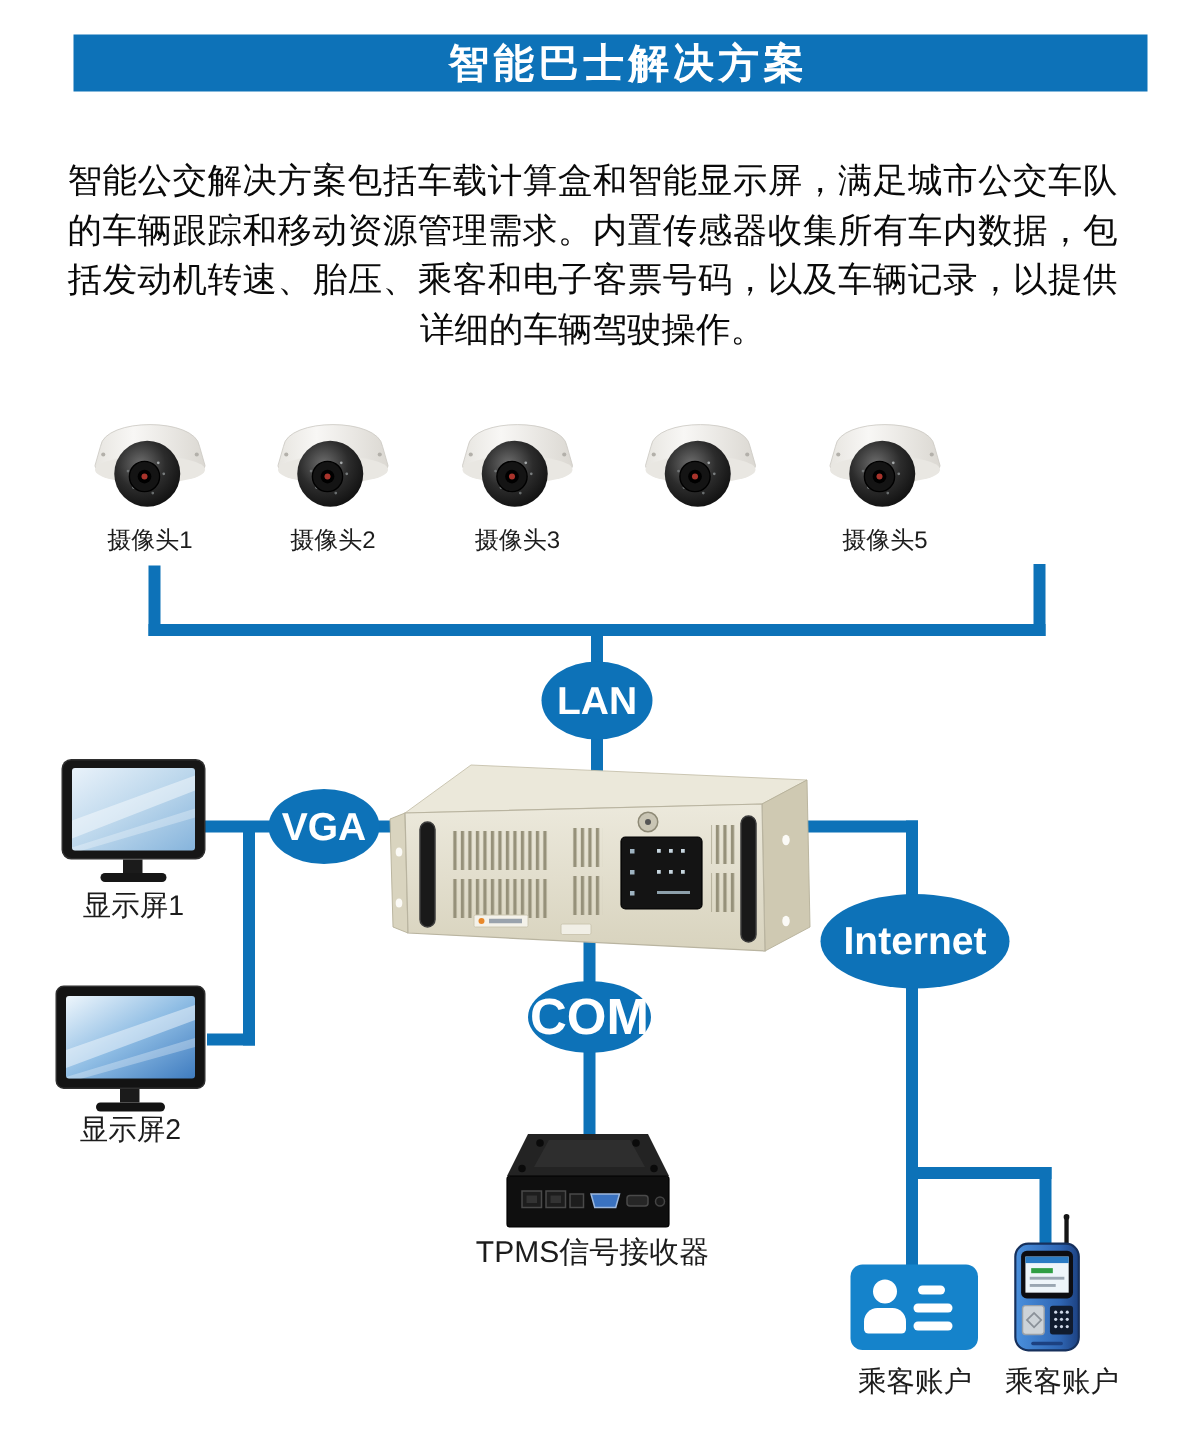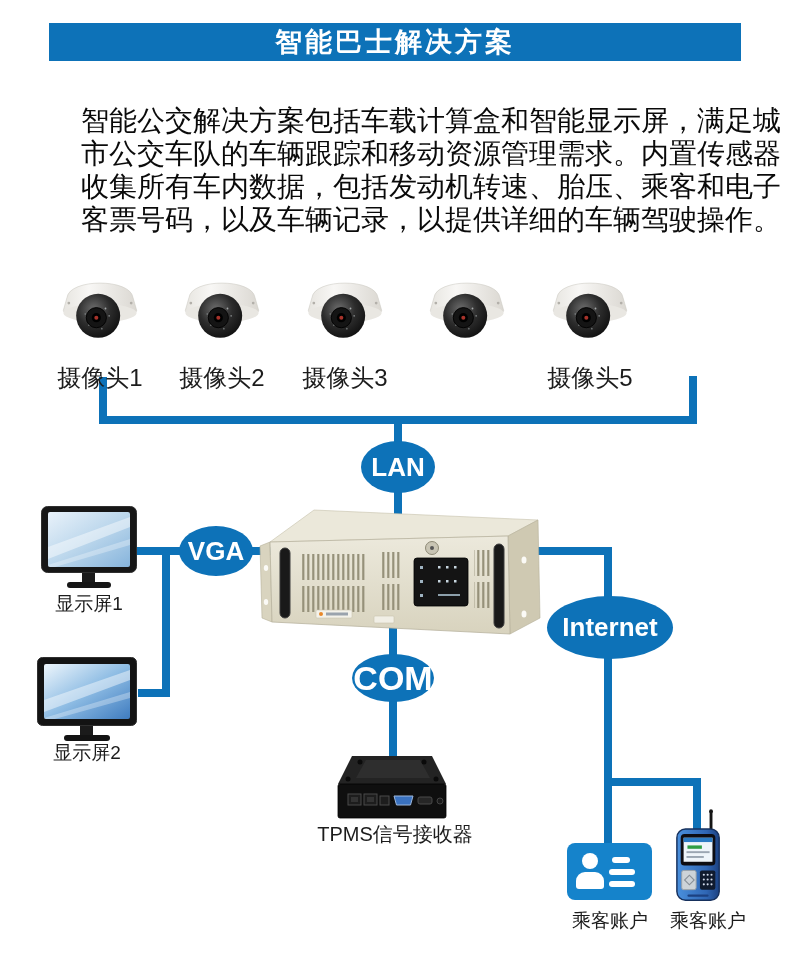--- a/index.html
+++ b/index.html
@@ -5,46 +5,46 @@
   html,body { margin:0; padding:0; background:#ffffff; }
   #stage {
     position:relative; width:790px; height:969px; background:#ffffff;
     font-family:"Liberation Sans","DejaVu Sans",sans-serif; overflow:hidden;
   }
   .abs { position:absolute; }
   
   #banner {
     left:49px; top:23px; width:692px; height:38px; background:#0d72b8;
     display:flex; align-items:center; justify-content:center;
-    color:#ffffff; font-size:27px; font-weight:bold; letter-spacing:3px;
+    color:#ffffff; font-size:27px; font-weight:bold; letter-spacing:3px;padding-left:24px;
   }
   
   #desc {
     left:45px; top:104px; width:700px;
-    font-size:28px; line-height:33px; color:#0a0a0a;
-    text-align:justify; text-align-last:center;margin-left:36px;
+    font-size:23px; line-height:33px; color:#0a0a0a;
+    text-align:justify; text-align-last:center;
   }
   
   .line { position:absolute; background:#0d72b8; z-index:1; }
   
   .node {
     position:absolute; background:#0d72b8; border-radius:50%;
     display:flex; align-items:center; justify-content:center;
     color:#ffffff; font-weight:bold; z-index:3;
   }
   
   .dev { position:absolute; z-index:2; }
   .label {
     position:absolute; color:#1c1c1c; text-align:center; z-index:2;
     font-size:20px;
   }
   
   .cam { position:absolute; top:270px; width:120px; text-align:center; z-index:2; }
   .cam svg { display:block; margin:0 auto; }
-  .cam .cam-label { font-size:24px; color:#1c1c1c; margin-top:15px; }
+  .cam .cam-label { font-size:16px; color:#1c1c1c; margin-top:3px; }
   
   #card {
     left:567px; top:843px; width:85px; height:57px;
     background:#1583cb; border-radius:8px; z-index:2;
   }
   #card .head { position:absolute; left:15px; top:10px; width:16px; height:16px;
     background:#fff; border-radius:50%; }
   #card .shoulders { position:absolute; left:9px; top:29px; width:28px; height:17px;
     background:#fff; border-radius:9px 9px 3px 3px; }
   #card .bar { position:absolute; background:#fff; height:6px; border-radius:3px; }

